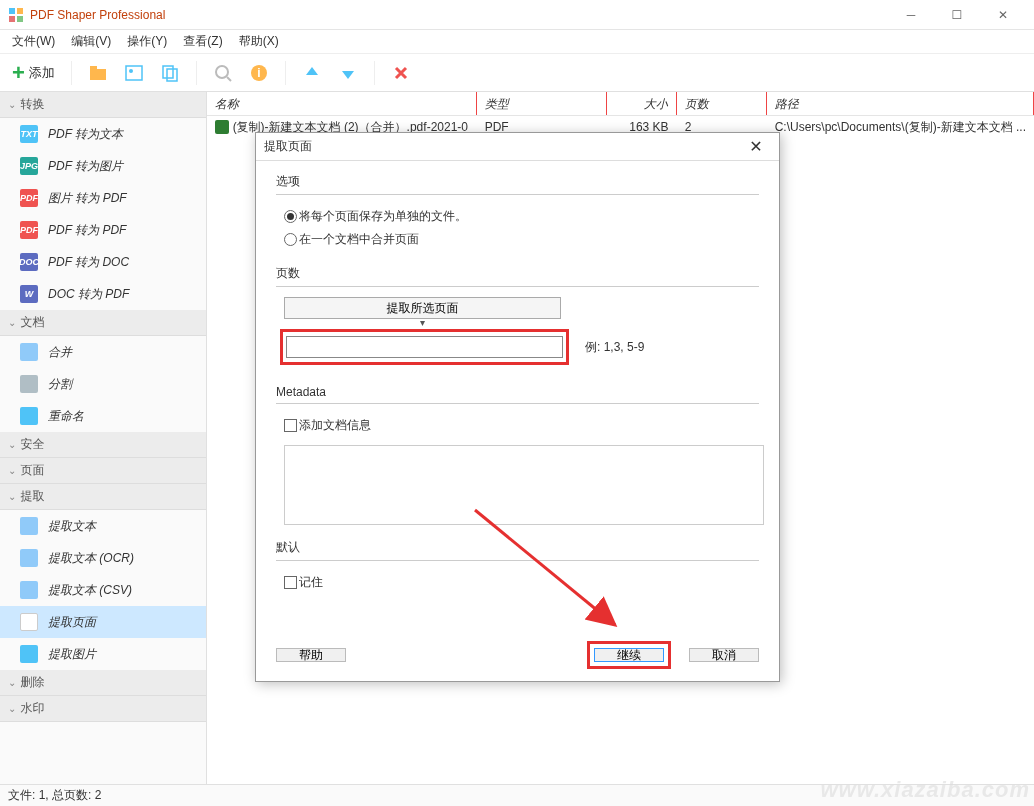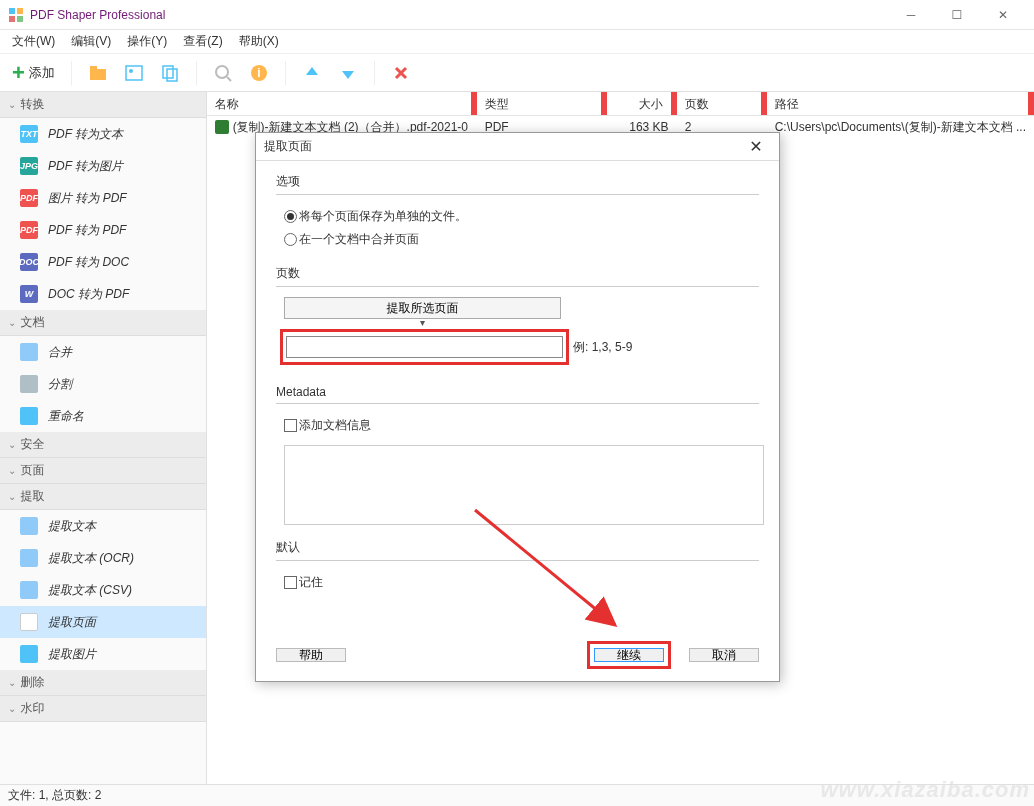--- a/index.html
+++ b/index.html
@@ -1,21 +1,21 @@
 <!DOCTYPE html>
 <html><head>
 <meta charset="utf-8">
 <style>
 * { box-sizing: border-box; margin: 0; padding: 0; font-family: "Microsoft YaHei", "Segoe UI", sans-serif; font-size: 12px; }
 body { width: 1034px; height: 806px; background: #fff; overflow: hidden; position: relative; }
 
 
 .titlebar { height: 30px; background: #fff; border-bottom: 1px solid #e5e5e5; display: flex; align-items: center; padding: 0 8px; }
 .titlebar .app-icon { width: 16px; height: 16px; margin-right: 6px; }
-.titlebar .title { color: #701a75; flex: 1; }
+.titlebar .title { color: #c2410c; flex: 1; }
 .titlebar .win-btns { display: flex; gap: 0; }
 .titlebar .win-btn { width: 46px; height: 30px; display: flex; align-items: center; justify-content: center; color: #666; }
 
 
 .menubar { height: 24px; display: flex; align-items: center; padding: 0 4px; border-bottom: 1px solid #eee; }
 .menubar .menu-item { padding: 3px 8px; color: #333; }
 
 
 .toolbar { height: 38px; display: flex; align-items: center; padding: 0 8px; border-bottom: 1px solid #e0e0e0; gap: 8px; }
 .toolbar .tb-btn { display: flex; align-items: center; gap: 4px; padding: 4px; }
@@ -30,21 +30,21 @@
 
 
 .sb-header { background: #ececec; padding: 4px 8px; color: #555; display: flex; align-items: center; gap: 4px; border-bottom: 1px solid #ddd; }
 .sb-header .chev { color: #888; font-size: 10px; }
 .sb-item { display: flex; align-items: center; gap: 10px; padding: 7px 12px 7px 20px; color: #333; font-style: italic; }
 .sb-item.selected { background: #cde8ff; }
 .sb-icon { width: 18px; height: 18px; display: flex; align-items: center; justify-content: center; border-radius: 2px; font-size: 9px; color: #fff; font-weight: bold; }
 
 
 .table-header { display: flex; height: 24px; border-bottom: 1px solid #e5e5e5; background: #fff; }
-.th { padding: 4px 8px; color: #333; border-right: 6px solid #ef4444; }
+.th { padding: 4px 8px; color: #333; border-right: 1px solid #ef4444; font-style: italic; }
 .th.name { width: 270px; }
 .th.type { width: 130px; }
 .th.size { width: 70px; text-align: right; }
 .th.pages { width: 90px; }
 .th.path { flex: 1; }
 .table-row { display: flex; height: 22px; align-items: center; }
 .td { padding: 2px 8px; color: #333; overflow: hidden; white-space: nowrap; text-overflow: ellipsis; }
 .td.name { width: 270px; display: flex; align-items: center; gap: 4px; }
 .td.type { width: 130px; }
 .td.size { width: 70px; text-align: right; }
@@ -61,21 +61,21 @@
 .fs-label { color: #333; padding-bottom: 4px; }
 .fs-line { height: 1px; background: #ccc; margin-bottom: 10px; }
 .radio-row { display: flex; align-items: center; gap: 2px; padding: 3px 8px; color: #333; }
 .radio { width: 13px; height: 13px; border: 1px solid #666; border-radius: 50%; display: flex; align-items: center; justify-content: center; }
 .radio.checked::after { content: ""; width: 7px; height: 7px; background: #333; border-radius: 50%; }
 .checkbox { width: 13px; height: 13px; border: 1px solid #666; }
 .select-box { width: 277px; height: 22px; border: 1px solid #aaa; background: #f5f5f5; padding: 2px 6px; display: flex; align-items: center; justify-content: space-between; margin: 4px 8px; flex-direction: column; }
 .chev-down { font-size: 10px; color: #555; }
 .input-highlight { margin: 6px 4px; width: 289px; height: 36px; border: 3px solid #e53030; display: flex; align-items: center; padding: 3px; }
 .input-highlight input { width: 100%; height: 22px; border: 1px solid #888; padding: 2px 4px; }
-.example { display: inline-block; margin-left: 0; color: #333; }
+.example { display: inline-block; margin-left: 12px; color: #333; }
 .meta-box { border: 1px solid #ccc; height: 80px; margin: 8px; width: 480px; }
 .dialog-footer { position: absolute; bottom: 12px; left: 20px; right: 20px; display: flex; align-items: center; }
 .dlg-btn { width: 70px; height: 14px; background: #f0f0f0; border: 1px solid #bbb; display: flex; align-items: center; justify-content: center; }
 .btn-highlight { border: 3px solid #e53030; padding: 4px; margin-right: 18px; }
 
 
 .arrow-svg { position: absolute; left: 465px; top: 500px; z-index: 20; pointer-events: none; }
 
 
 .statusbar { position: absolute; bottom: 0; left: 0; right: 0; height: 22px; border-top: 1px solid #e0e0e0; display: flex; align-items: center; padding: 0 8px; color: #333; background: #fafafa; }

